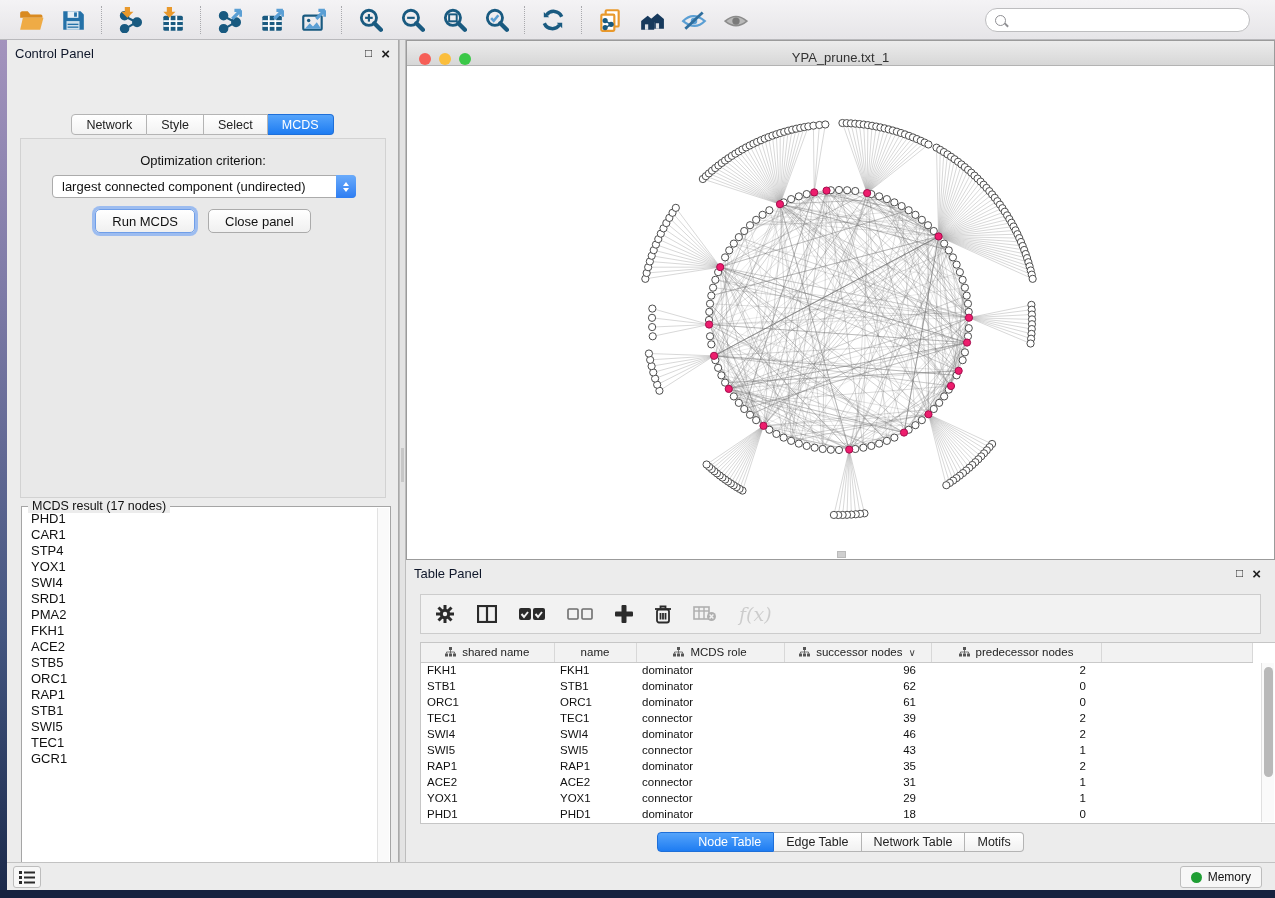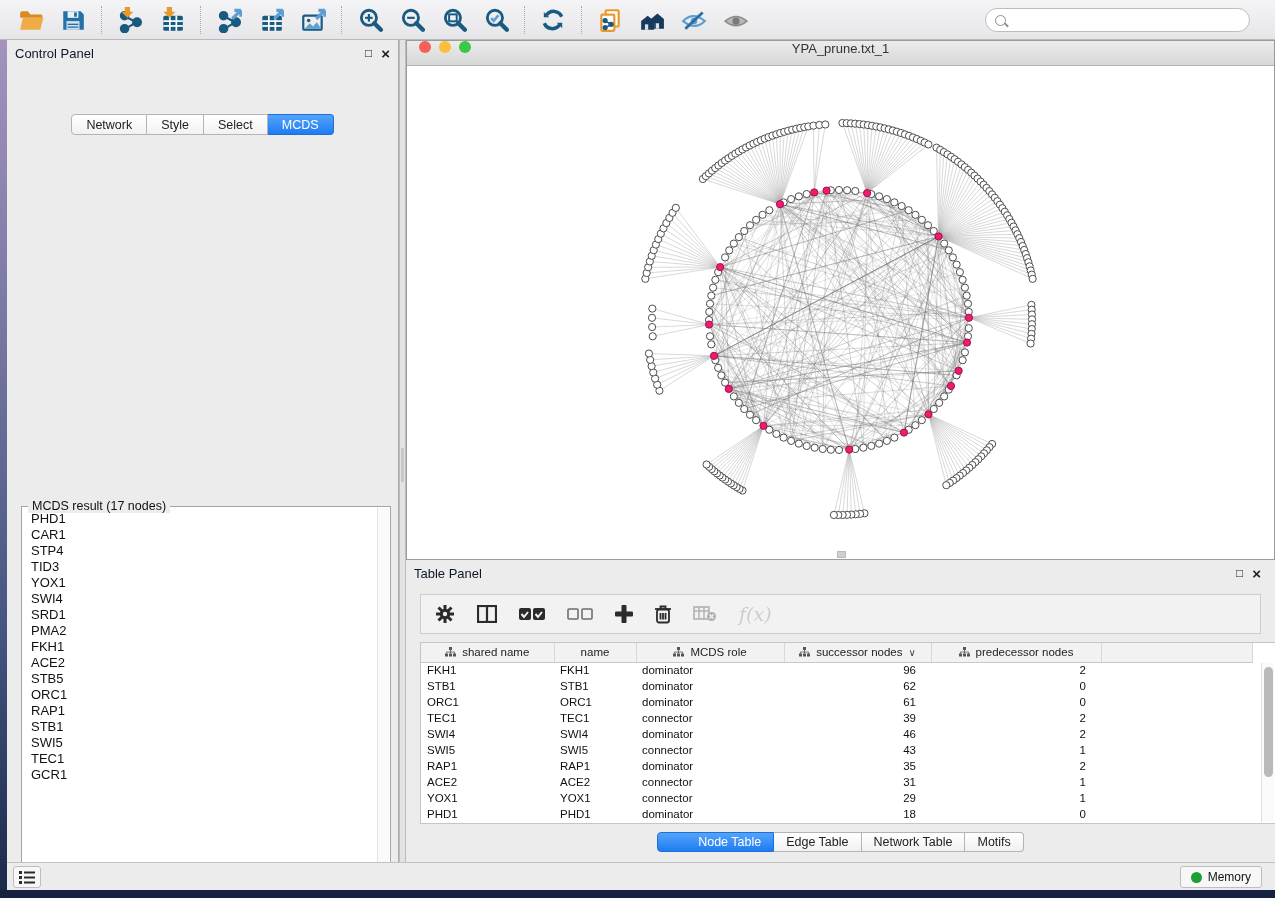--- a/index.html
+++ b/index.html
@@ -65,21 +65,21 @@
 
   
   .v-splitter { position:absolute; left:399px; top:40px; width:7px; height:822px; background:#e3e3e3;
     border-left:1px solid #bdbdbd; border-right:1px solid #bdbdbd; }
   .v-splitter .grip { position:absolute; left:1px; top:408px; width:3px; height:34px; background:#c7c7c7; }
 
   
   .net-window { position:absolute; left:406px; top:40px; width:869px; height:520px;
     border:1px solid #9b9b9b; background:#fff; }
   .net-titlebar { height:25px; background:linear-gradient(#ececec,#d7d7d7); border-bottom:1px solid #b3b3b3;
-    display:flex; align-items:flex-start; position:relative; }
+    display:flex; align-items:flex-end; position:relative; }
   .lights { display:flex; gap:8px; margin-left:12px; }
   .light { width:12px; height:12px; border-radius:50%; }
   .net-title { position:absolute; left:0; width:100%; text-align:center; font-size:13px; color:#333; }
   .net-canvas { position:absolute; left:0; top:25px; width:867px; height:493px; background:#fff; overflow:hidden; }
   .net-grip { position:absolute; left:430px; bottom:1px; width:9px; height:7px; background:#cfcfcf; border:1px solid #bbb; }
 
   
   .table-panel { position:absolute; left:406px; top:560px; width:869px; height:302px; background:#ececec; }
   .tp-toolbar { position:absolute; left:14px; top:34px; width:841px; height:40px;
     background:#f2f2f2; border:1px solid #cccccc; display:flex; align-items:center; padding-left:14px; gap:22px; }
@@ -296,27 +296,40 @@
       <span class="pbtn">□</span>
       <span class="pbtn" style="font-size:15px;">×</span>
     </span>
   </div>
   <div class="cp-tabs">
       <div class="cp-tab">Network</div>
       <div class="cp-tab">Style</div>
       <div class="cp-tab">Select</div>
       <div class="cp-tab active">MCDS</div>
     </div>
+  <div class="cp-body">
+    <div class="opt-label">Optimization criterion:</div>
+    <div class="criterion">
+      <span class="criterion-text">largest connected component (undirected)</span>
+      <span class="criterion-stepper">
+        <span class="tri-up"></span>
+          <span class="tri-dn"></span>
+      </span>
+    </div>
+    <div class="cp-buttons">
+      <div class="btn focused">Run MCDS</div>
+      <div class="btn">Close panel</div>
+    </div>
+  </div>
   <div class="result-box">
     <span class="result-legend">MCDS result (17 nodes)</span>
     <div class="result-list">
         <div>PHD1</div>
         <div>CAR1</div>
         <div>STP4</div>
-        <div>TID3</div>
         <div>YOX1</div>
         <div>SWI4</div>
         <div>SRD1</div>
         <div>PMA2</div>
         <div>FKH1</div>
         <div>ACE2</div>
         <div>STB5</div>
         <div>ORC1</div>
         <div>RAP1</div>
         <div>STB1</div>

